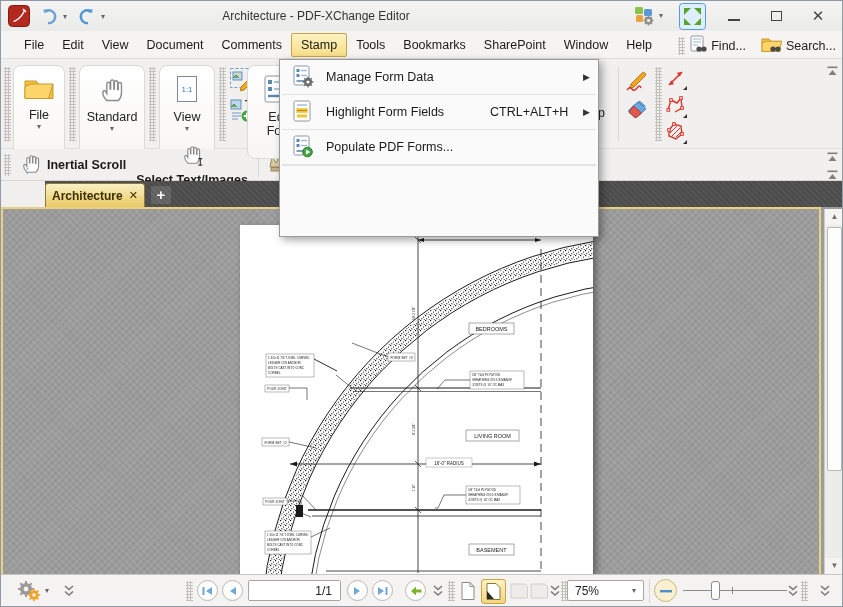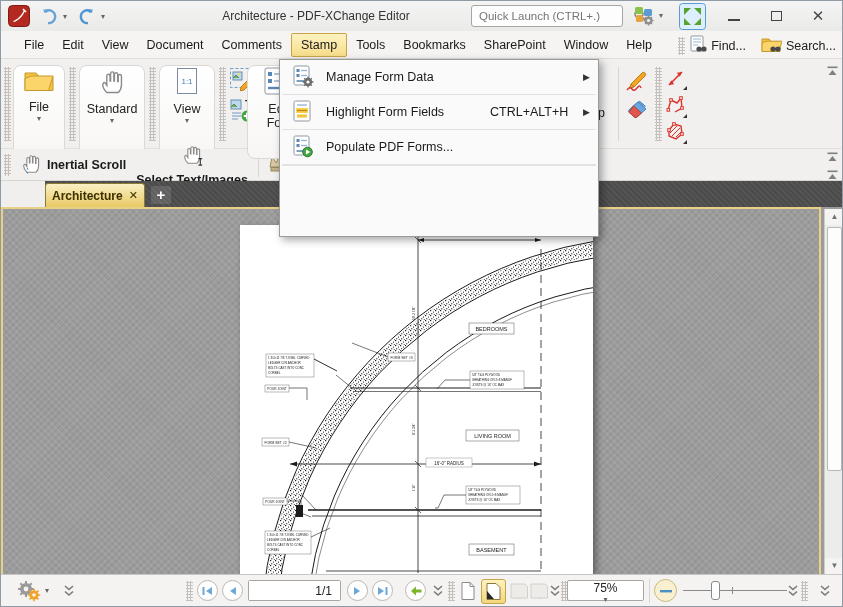--- a/index.html
+++ b/index.html
@@ -20,21 +20,21 @@
   .menubar { position:absolute; left:0; top:30px; width:100%; height:28px; background:#f5f4f2; border-bottom:1px solid #e0deda; display:flex; align-items:center; }
   .menu-item { padding:5px 9px; font-size:12.5px; color:#1a1a1a; white-space:nowrap; }
   .menu-item.active { background:linear-gradient(#fdf3c1,#f7dd8a); border:1px solid #c9a348; border-radius:2px; padding:4px 9px; }
   .menu-right { position:absolute; right:6px; top:3px; display:flex; align-items:center; gap:4px; }
   .menu-right .lbl { font-size:12.5px; }
 
   
   .toolbar1 { position:absolute; left:0; top:58px; width:100%; height:90px; background:#f1f0ee; border-bottom:1px solid #e2e0dc; }
   .toolbar2 { position:absolute; left:0; top:148px; width:100%; height:32px; background:#f1f0ee; border-bottom:1px solid #d8d6d2; display:flex; align-items:center;font-weight:bold; }
   .grip { width:7px; background-image:radial-gradient(#c3c0bb 1px, transparent 1.1px); background-size:3px 3px; }
-  .bigbtn { position:absolute; top:6px; height:94px; background:linear-gradient(#ffffff,#f7f6f4); border:1px solid #dbd9d5; border-radius:8px; display:flex; flex-direction:column; align-items:center; justify-content:flex-start; }
+  .bigbtn { position:absolute; top:6px; height:94px; background:linear-gradient(#ffffff,#f7f6f4); border:1px solid #dbd9d5; border-radius:8px; display:flex; flex-direction:column; align-items:center; justify-content:flex-start; padding-top:8px; }
   .bigbtn .blabel { font-size:12.5px; color:#222; margin-top:6px; }
   .vsep { width:1px; background:#d8d6d2; }
   .tool-ico { display:flex; align-items:center; justify-content:center; }
   .collapse { position:absolute; width:11px; height:10px; }
   .row2item { display:flex; align-items:center; gap:4px; font-size:12.5px; color:#1a1a1a; }
 
   
   .tabbar { position:absolute; left:0; top:180px; width:100%; height:26px; background:#4b4b4b; background-image:repeating-linear-gradient(45deg, rgba(255,255,255,.05) 0 2px, transparent 2px 4px);margin-left:44px; }
   .tab { position:absolute; left:0; top:2px; width:100px; height:24px; background:linear-gradient(#faf0c4,#eac964); border:1px solid #8a7a3a; border-bottom:none; border-radius:3px 3px 0 0; display:flex; align-items:center; padding:0 6px; }
   .tab .tlabel { font-size:12px; color:#3a3000; font-weight:bold; flex:1; }
@@ -49,21 +49,21 @@
   .page { position:absolute; left:237px; top:16px; width:353px; height:349px; background:#fff; box-shadow:3px 3px 7px rgba(0,0,0,.4); }
   .scrollbar { position:absolute; right:1px; top:2px; width:19px; height:365px; background:#ececea; border-left:1px solid #cfcdc9; }
   .sb-btn { position:absolute; left:0; width:19px; height:16px; background:#f5f4f2; color:#707070; font-size:8px; text-align:center; line-height:16px; }
   .sb-thumb { position:absolute; left:2px; width:15px; background:#fdfdfd; border:1px solid #b9b7b3; border-radius:2px; }
 
   
   .statusbar { position:absolute; left:0; top:573px; width:100%; height:34px; background:#f4f3f1; border-top:1px solid #c9c7c3; border-bottom:2px solid #e8d084; }
   .circbtn { position:absolute; top:5px; width:21px; height:21px; border:1px solid #b9b7b3; border-radius:50%; background:#fff; display:flex; align-items:center; justify-content:center; }
   .pagefield { position:absolute; left:247px; top:5px; width:93px; height:21px; border:1px solid #a8a6a2; border-radius:2px; background:#fff; }
   .pagefield input { width:100%; height:100%; border:none; outline:none; text-align:right; padding-right:8px; font-family:"Liberation Sans",sans-serif; font-size:12px; color:#222; }
-  .zoomcombo { position:absolute; left:566px; top:5px; width:77px; height:21px; border:1px solid #a8a6a2; border-radius:2px; background:#fff; display:flex; align-items:center; padding:0 17px;flex-direction:column; }
+  .zoomcombo { position:absolute; left:566px; top:5px; width:77px; height:21px; border:1px solid #a8a6a2; border-radius:2px; background:#fff; display:flex; align-items:center; padding:0 7px; }
   .zoomcombo .zval { flex:1; font-size:12px; color:#222; }
   .layoutbtn { position:absolute; top:4px; display:flex; align-items:center; justify-content:center; }
   .layout-active { border:1px solid #c9a348; background:linear-gradient(#fdf3c1,#f3d77e); border-radius:3px; }
   .slider-track { position:absolute; left:682px; top:15px; width:104px; height:1px; background:#8a8a8a; }
   .slider-handle { position:absolute; left:710px; top:6px; width:9px; height:19px; background:#fdfdfd; border:1px solid #8a8a8a; border-radius:3px; }
   .slider-tick { position:absolute; left:731px; top:12px; width:1px; height:7px; background:#8a8a8a; }
 
   
   .form-menu { position:absolute; left:278px; top:58px; width:320px; height:178px; background:#fafafa; border:1px solid #9a9a9a; box-shadow:3px 3px 8px rgba(0,0,0,.35); z-index:50; }
   .mi { position:relative; height:34px; display:flex; align-items:center; padding:0 8px 0 12px; }
@@ -98,27 +98,20 @@
     <span class="abs" style="left:74px; top:4px;">
       <svg width="24" height="22">
           <path d="M16.5,8.5 L16.5,3.5 L11.5,8.5 Z" fill="#4f97d4" transform="rotate(45 16 6)"></path>
           <path d="M17,7 C11,3 5,7 6,13 C6.6,16.5 10,18.5 13,18" fill="none" stroke="#4f97d4" stroke-width="2.4"></path>
         </svg>
     </span>
     <span class="abs caret" style="left:100px; top:11px;">▾</span>
 
     <div class="title-text">Architecture - PDF-XChange Editor</div>
 
-    <div class="ql-box">
-      <input type="text" placeholder="Quick Launch (CTRL+.)" style="">
-      <span><svg width="14" height="14">
-            <circle cx="6" cy="6" r="4" fill="none" stroke="#777" stroke-width="1.4"></circle>
-            <line x1="9" y1="9" x2="13" y2="13" stroke="#777" stroke-width="1.6"></line>
-          </svg></span>
-    </div>
 
     <span class="abs" style="left:632px; top:3px;">
       <svg width="24" height="24">
           <rect x="2" y="3" width="8" height="7" rx="1.5" fill="#8bc34a"></rect>
           <rect x="11" y="5" width="8" height="7" rx="1.5" fill="#5b9bd5"></rect>
           <rect x="3" y="11" width="7" height="7" rx="1.5" fill="#e8a33d"></rect>
           <circle cx="15.5" cy="16.5" r="4" fill="#909090"></circle>
           <circle cx="15.5" cy="16.5" r="1.6" fill="#f1f0ee"></circle>
           <path d="M15.5,11.5 v2 M15.5,19.5 v2 M10.5,16.5 h2 M18.5,16.5 h2 M12,13 l1.4,1.4 M17.6,18.6 l1.4,1.4 M19,13 l-1.4,1.4 M13.4,18.6 L12,20" stroke="#909090" stroke-width="1.4"></path>
         </svg>

